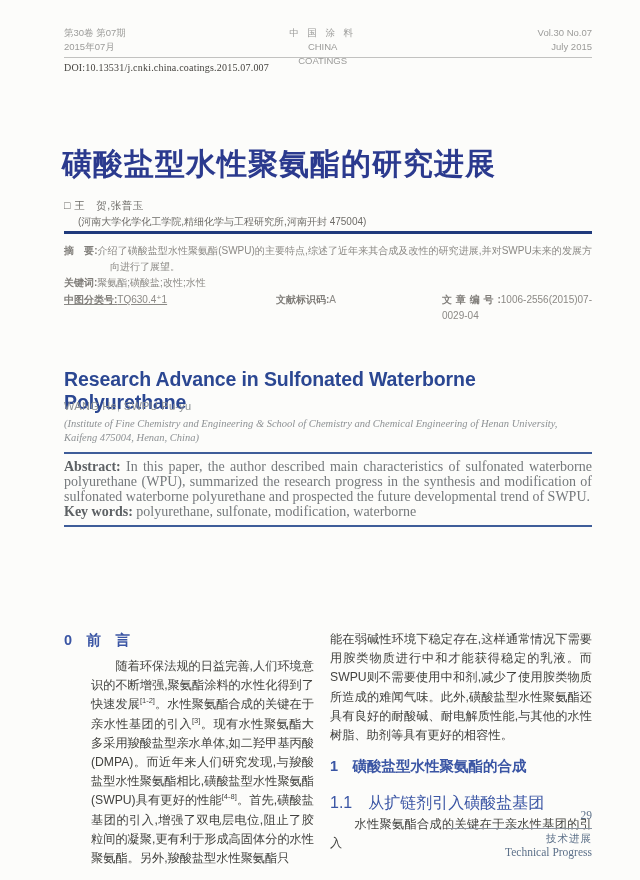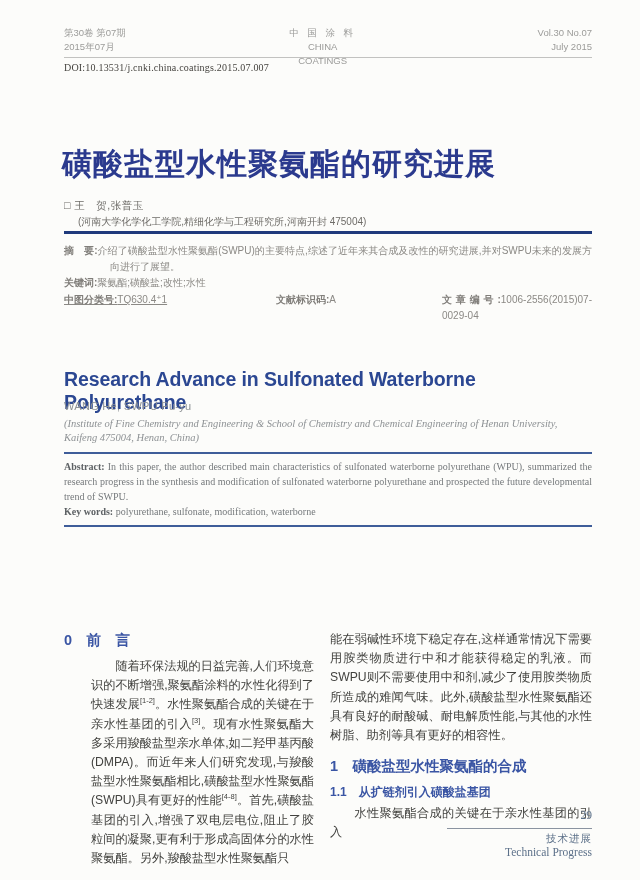--- a/index.html
+++ b/index.html
@@ -63,29 +63,29 @@
   .affil-en {
     position:absolute; top:417px; left:64px; width:528px;
     font-family:"Liberation Serif","DejaVu Serif",serif; font-style:italic;
     font-size:10.5px; line-height:14px; color:#8d9194;
   }
   .en-box {
     position:absolute; top:452px; left:64px; width:528px;
     border-top:2px solid #3f5d99; border-bottom:2px solid #3f5d99;
     padding:5px 0 6px 0;
     font-family:"Liberation Serif","DejaVu Serif",serif;
-    font-size:10px; line-height:15px; color:#75797c; text-align:justify;
+    font-size:14px; line-height:15px; color:#75797c; text-align:justify;
   }
   .en-box b { color:#5d6164; }
   
   .col { position:absolute; top:630px; font-size:12.2px; line-height:19.2px; color:#42423f; text-align:justify; }
   .col-left  { left:64px;  width:250px; }
   .col-right { left:330px; width:262px; }
   .h-sec  { font-size:14.5px; font-weight:bold; color:#3a55a4; line-height:20px; }
-  .h-sub  { font-size:12px; font-weight:bold; color:#3a55a4; line-height:16px; margin-top:8px; }
+  .h-sub  { font-size:16px; font-weight:normal; color:#3a55a4; line-height:16px; margin-top:19px; }
   .col p.indent { text-indent:2em; }
   .col-left p { margin-top:7px;margin-left:27px; }
   .col-right .h-sec { margin-top:11px; }
   .col-right p.cont { margin-top:0; }
   .col-right p.indent { margin-top:4px; }
   sup { font-size:7.5px; line-height:0; vertical-align:super; letter-spacing:0; }
   
   .page-number {
     position:absolute; top:809px; right:48px; width:200px; text-align:right;
     font-family:"Liberation Serif","DejaVu Serif",serif;

